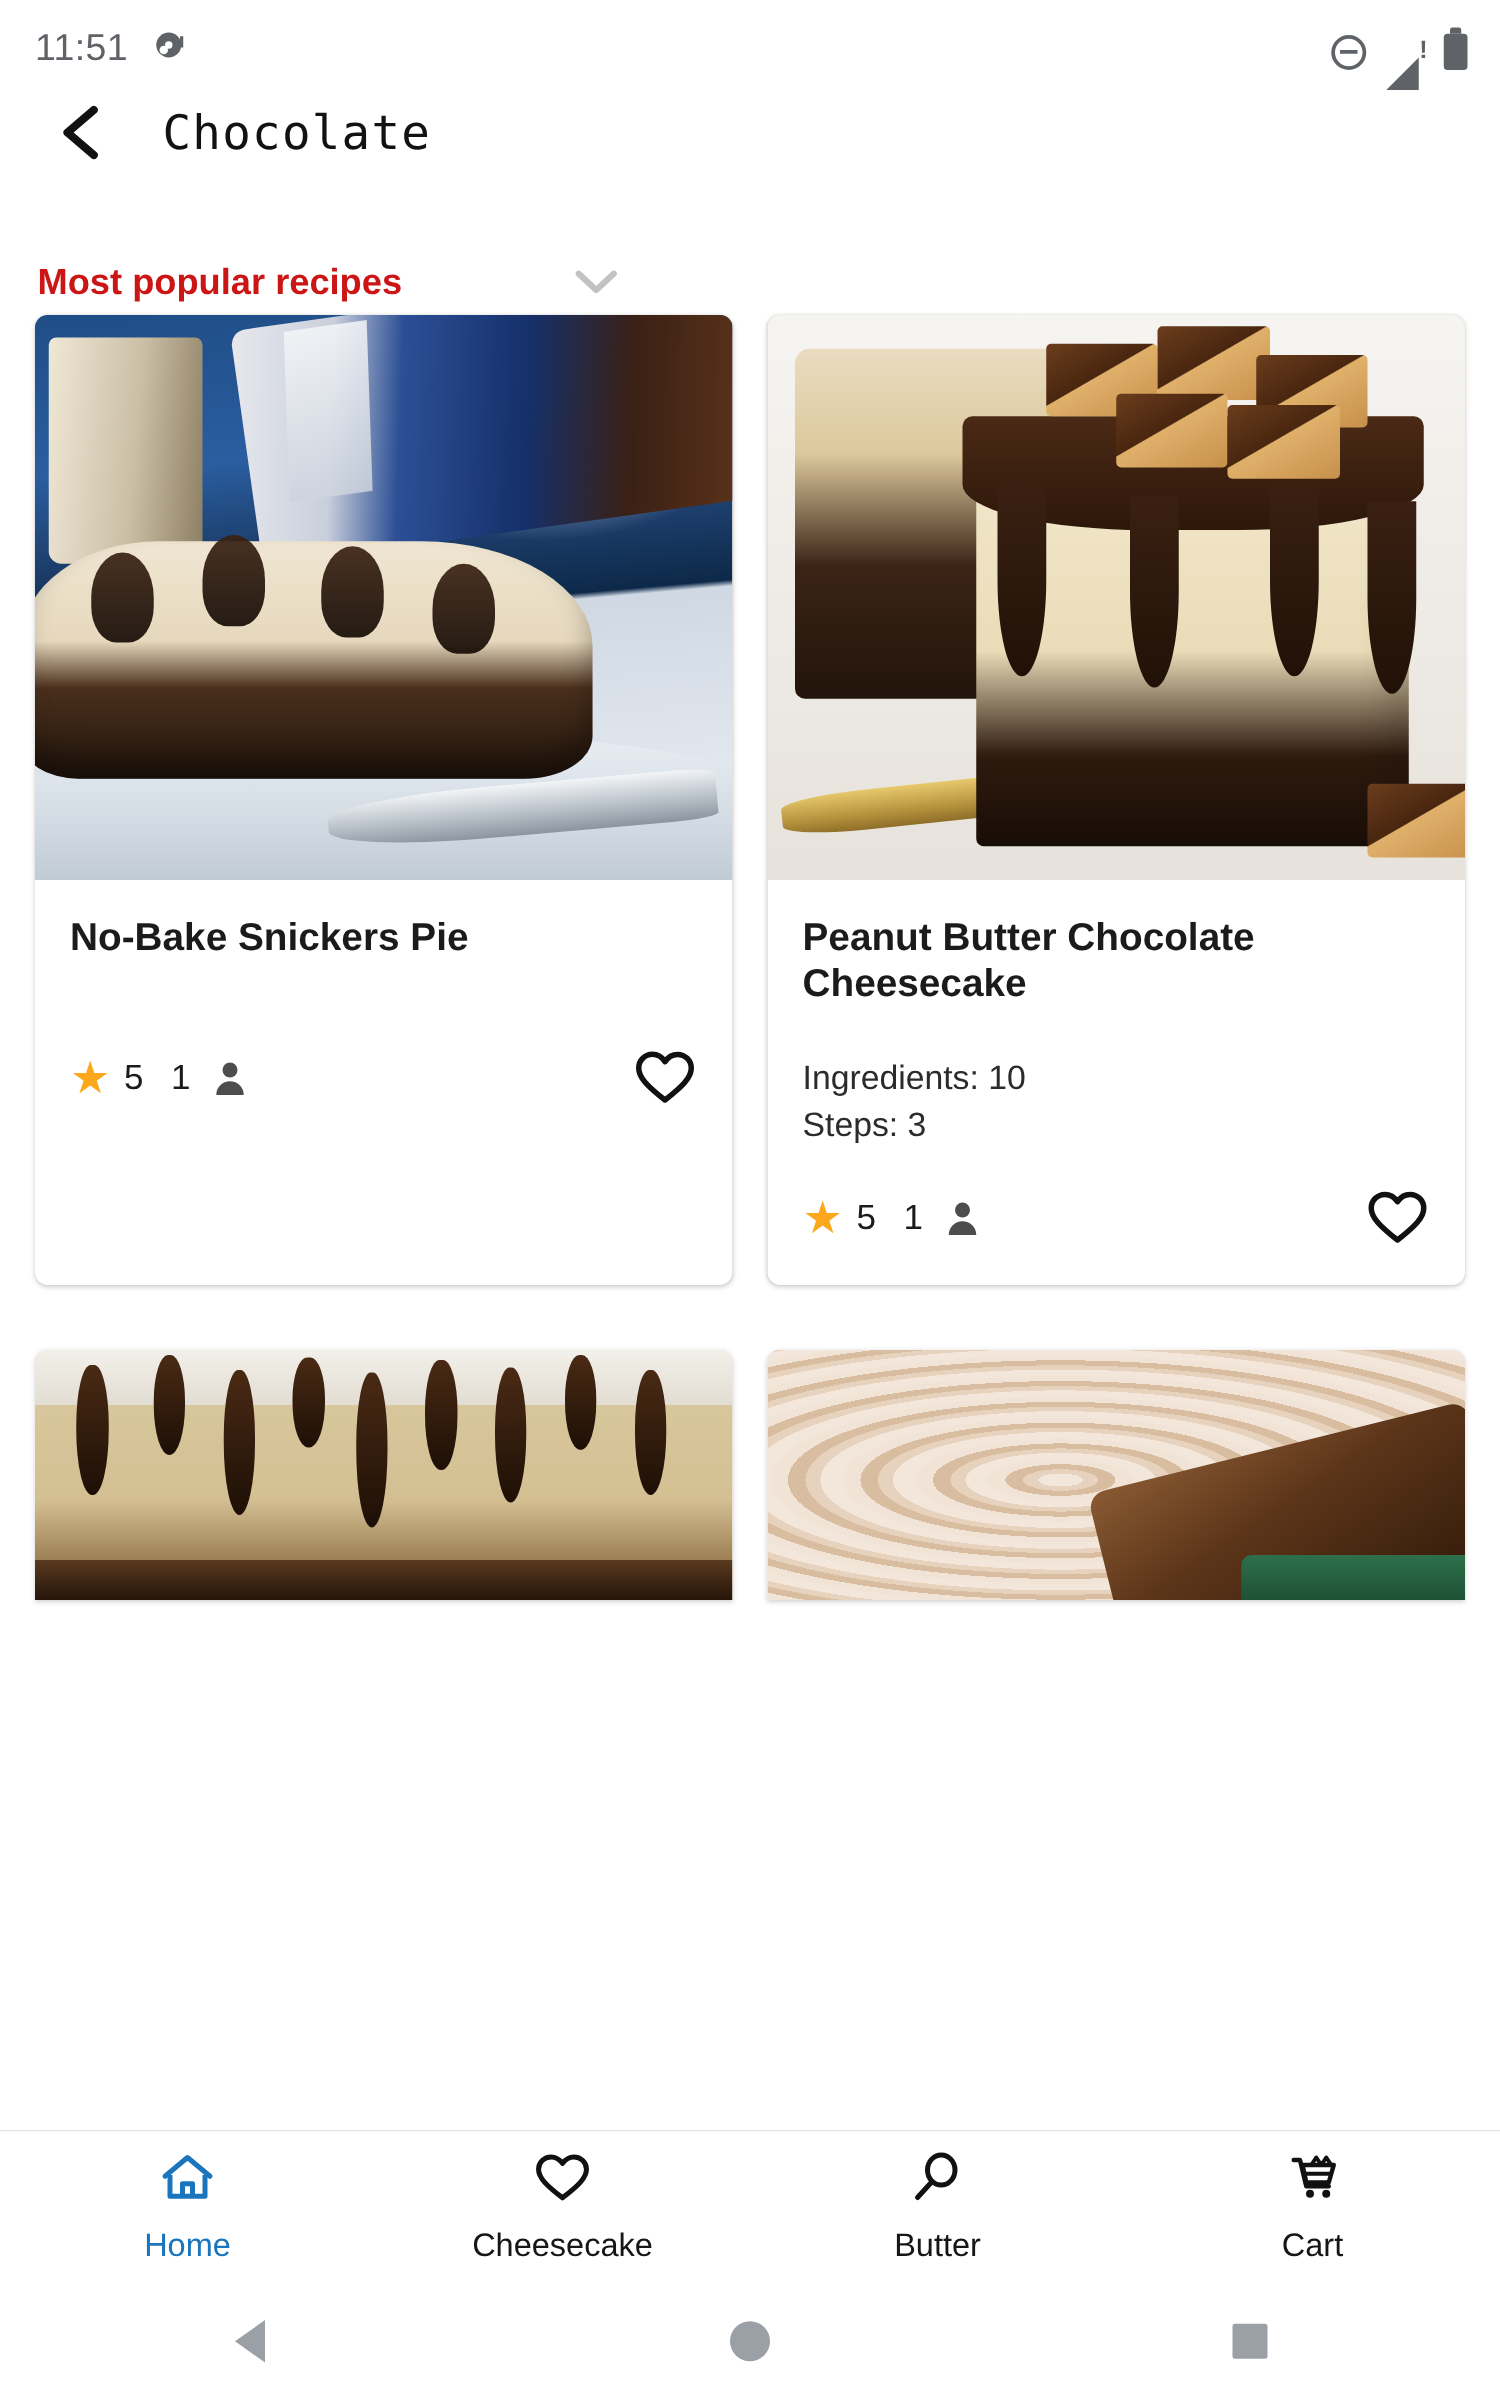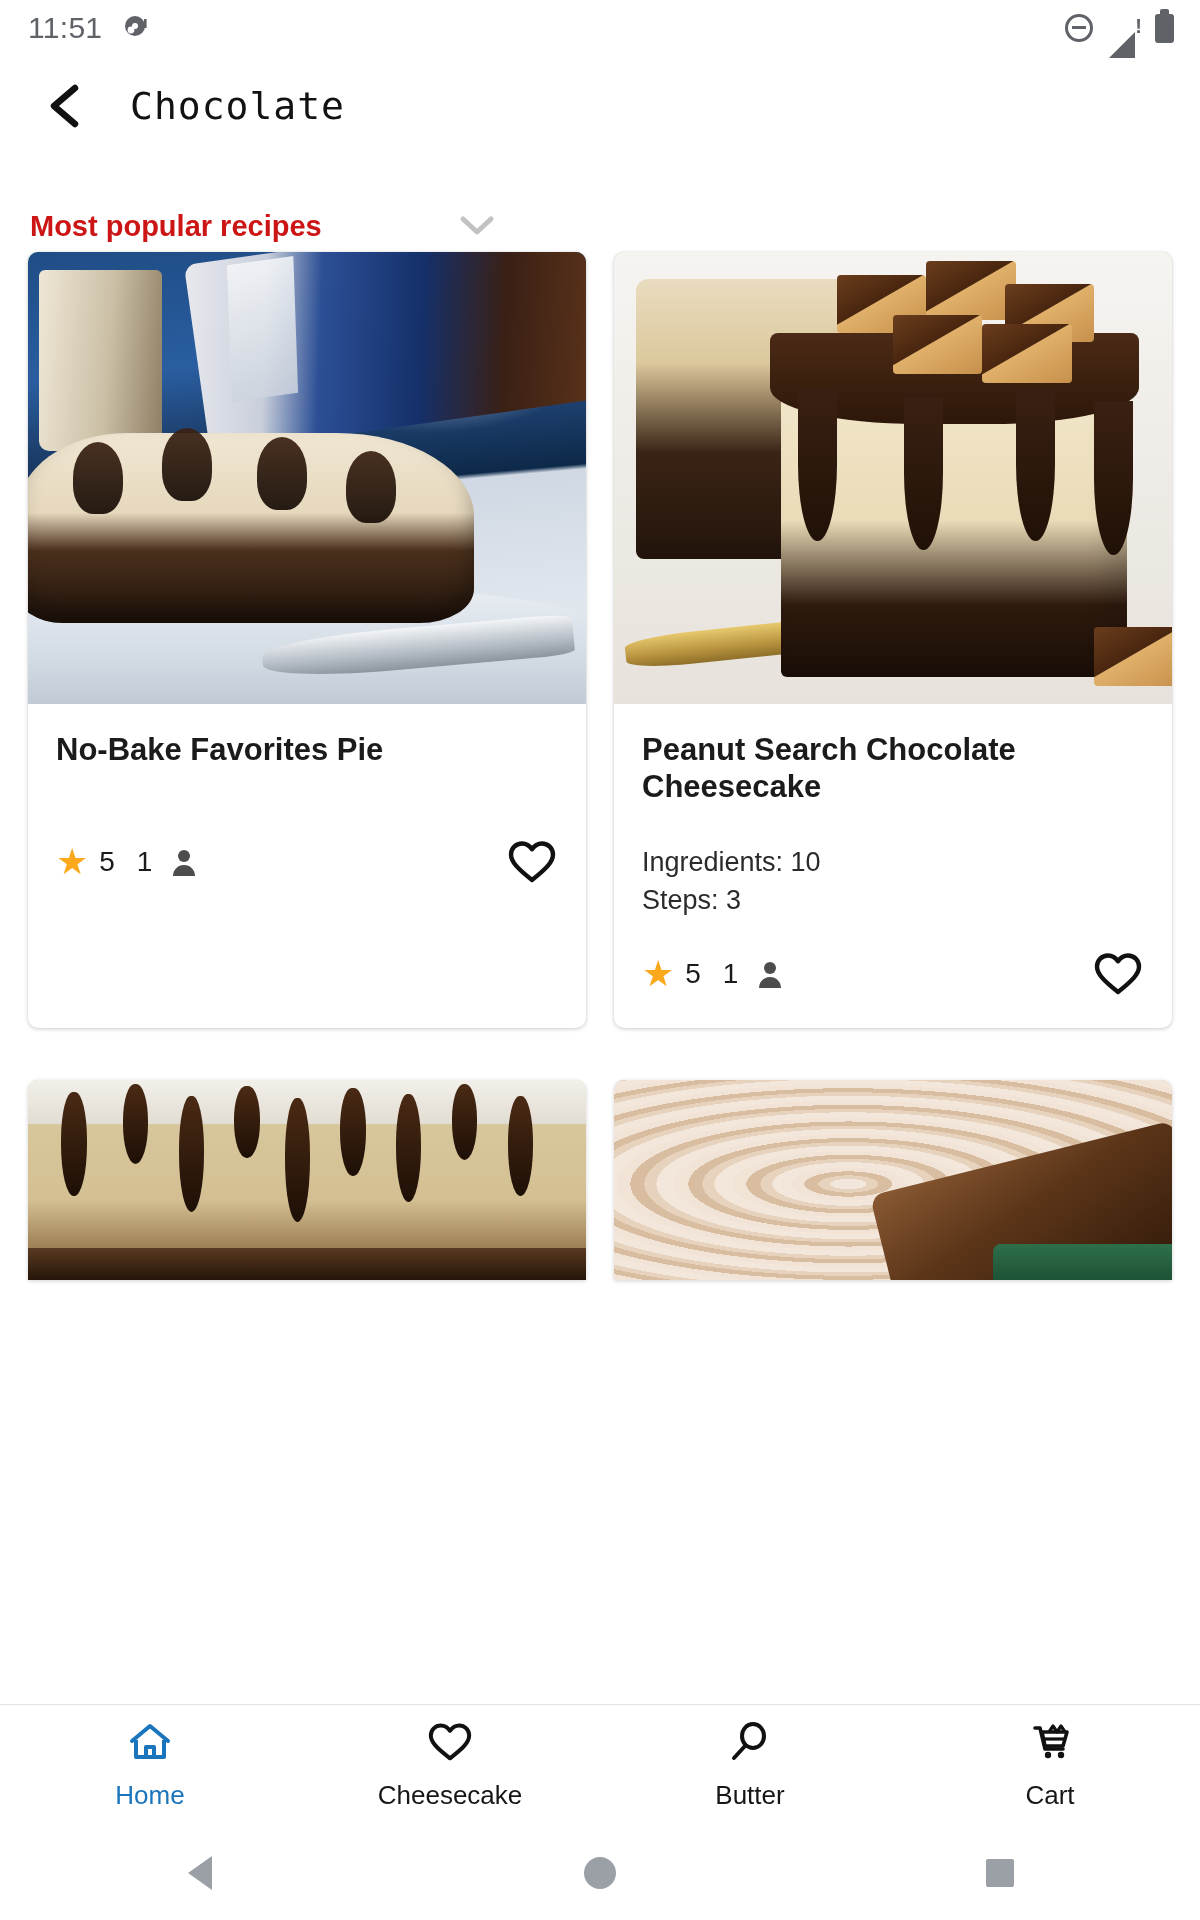--- a/index.html
+++ b/index.html
@@ -8,21 +8,21 @@
     font-family:"Liberation Sans", sans-serif;
     background:#ffffff;
     overflow:hidden;
     position:relative;
   }
 
   
   .statusbar {
     height:56px;
     display:flex;
-    align-items:center;
+    align-items:flex-end;
     justify-content:space-between;
     padding:0 26px 0 28px;
   }
   .status-left { display:flex; align-items:center; gap:18px; }
   .clock { font-size:30px; color:#5f6368; letter-spacing:.3px; }
   .status-right { display:flex; align-items:center; gap:16px; }
   .icon-dnd { width:28px; height:28px; border:3px solid #5f6368; border-radius:50%; position:relative; }
   .icon-dnd::after { content:""; position:absolute; left:4px; top:9px; width:14px; height:3px; background:#5f6368; }
   .icon-signal { width:30px; height:26px; position:relative; }
   .icon-signal .tri {
@@ -275,21 +275,21 @@
         <div class="plate"></div>
         <div class="pie"></div>
         <div class="drip" style="left:8%; top:42%;"></div>
         <div class="drip" style="left:24%; top:39%;"></div>
         <div class="drip" style="left:41%; top:41%;"></div>
         <div class="drip" style="left:57%; top:44%;"></div>
         <div class="fork"></div>
       </div>
     </div>
     <div class="card-body">
-      <div class="card-title">No-Bake Favorites Pie</div>
+      <div class="card-title">No-Bake Snickers Pie</div>
       <div class="card-meta">
       </div>
     </div>
     <div class="card-foot">
       <div class="rating">
         <span class="star">★</span>
         <span class="rating-val">5</span>
         <span class="people-count">1</span>
         <span class="person-ico">
           <svg width="28" height="30" viewBox="0 0 28 30">
@@ -320,21 +320,21 @@
         <div class="gdrip" style="left:86%; top:33%;"></div>
         <div class="pbcup" style="left:40%; top:5%;"></div>
         <div class="pbcup" style="left:56%; top:2%;"></div>
         <div class="pbcup" style="left:70%; top:7%;"></div>
         <div class="pbcup" style="left:50%; top:14%;"></div>
         <div class="pbcup" style="left:66%; top:16%;"></div>
         <div class="pbcup" style="left:86%; bottom:4%;"></div>
       </div>
     </div>
     <div class="card-body">
-      <div class="card-title">Peanut Search Chocolate Cheesecake</div>
+      <div class="card-title">Peanut Butter Chocolate Cheesecake</div>
       <div class="card-meta">
         <div>Ingredients: 10</div>
         <div>Steps: 3</div>
       </div>
     </div>
     <div class="card-foot">
       <div class="rating">
         <span class="star">★</span>
         <span class="rating-val">5</span>
         <span class="people-count">1</span>

